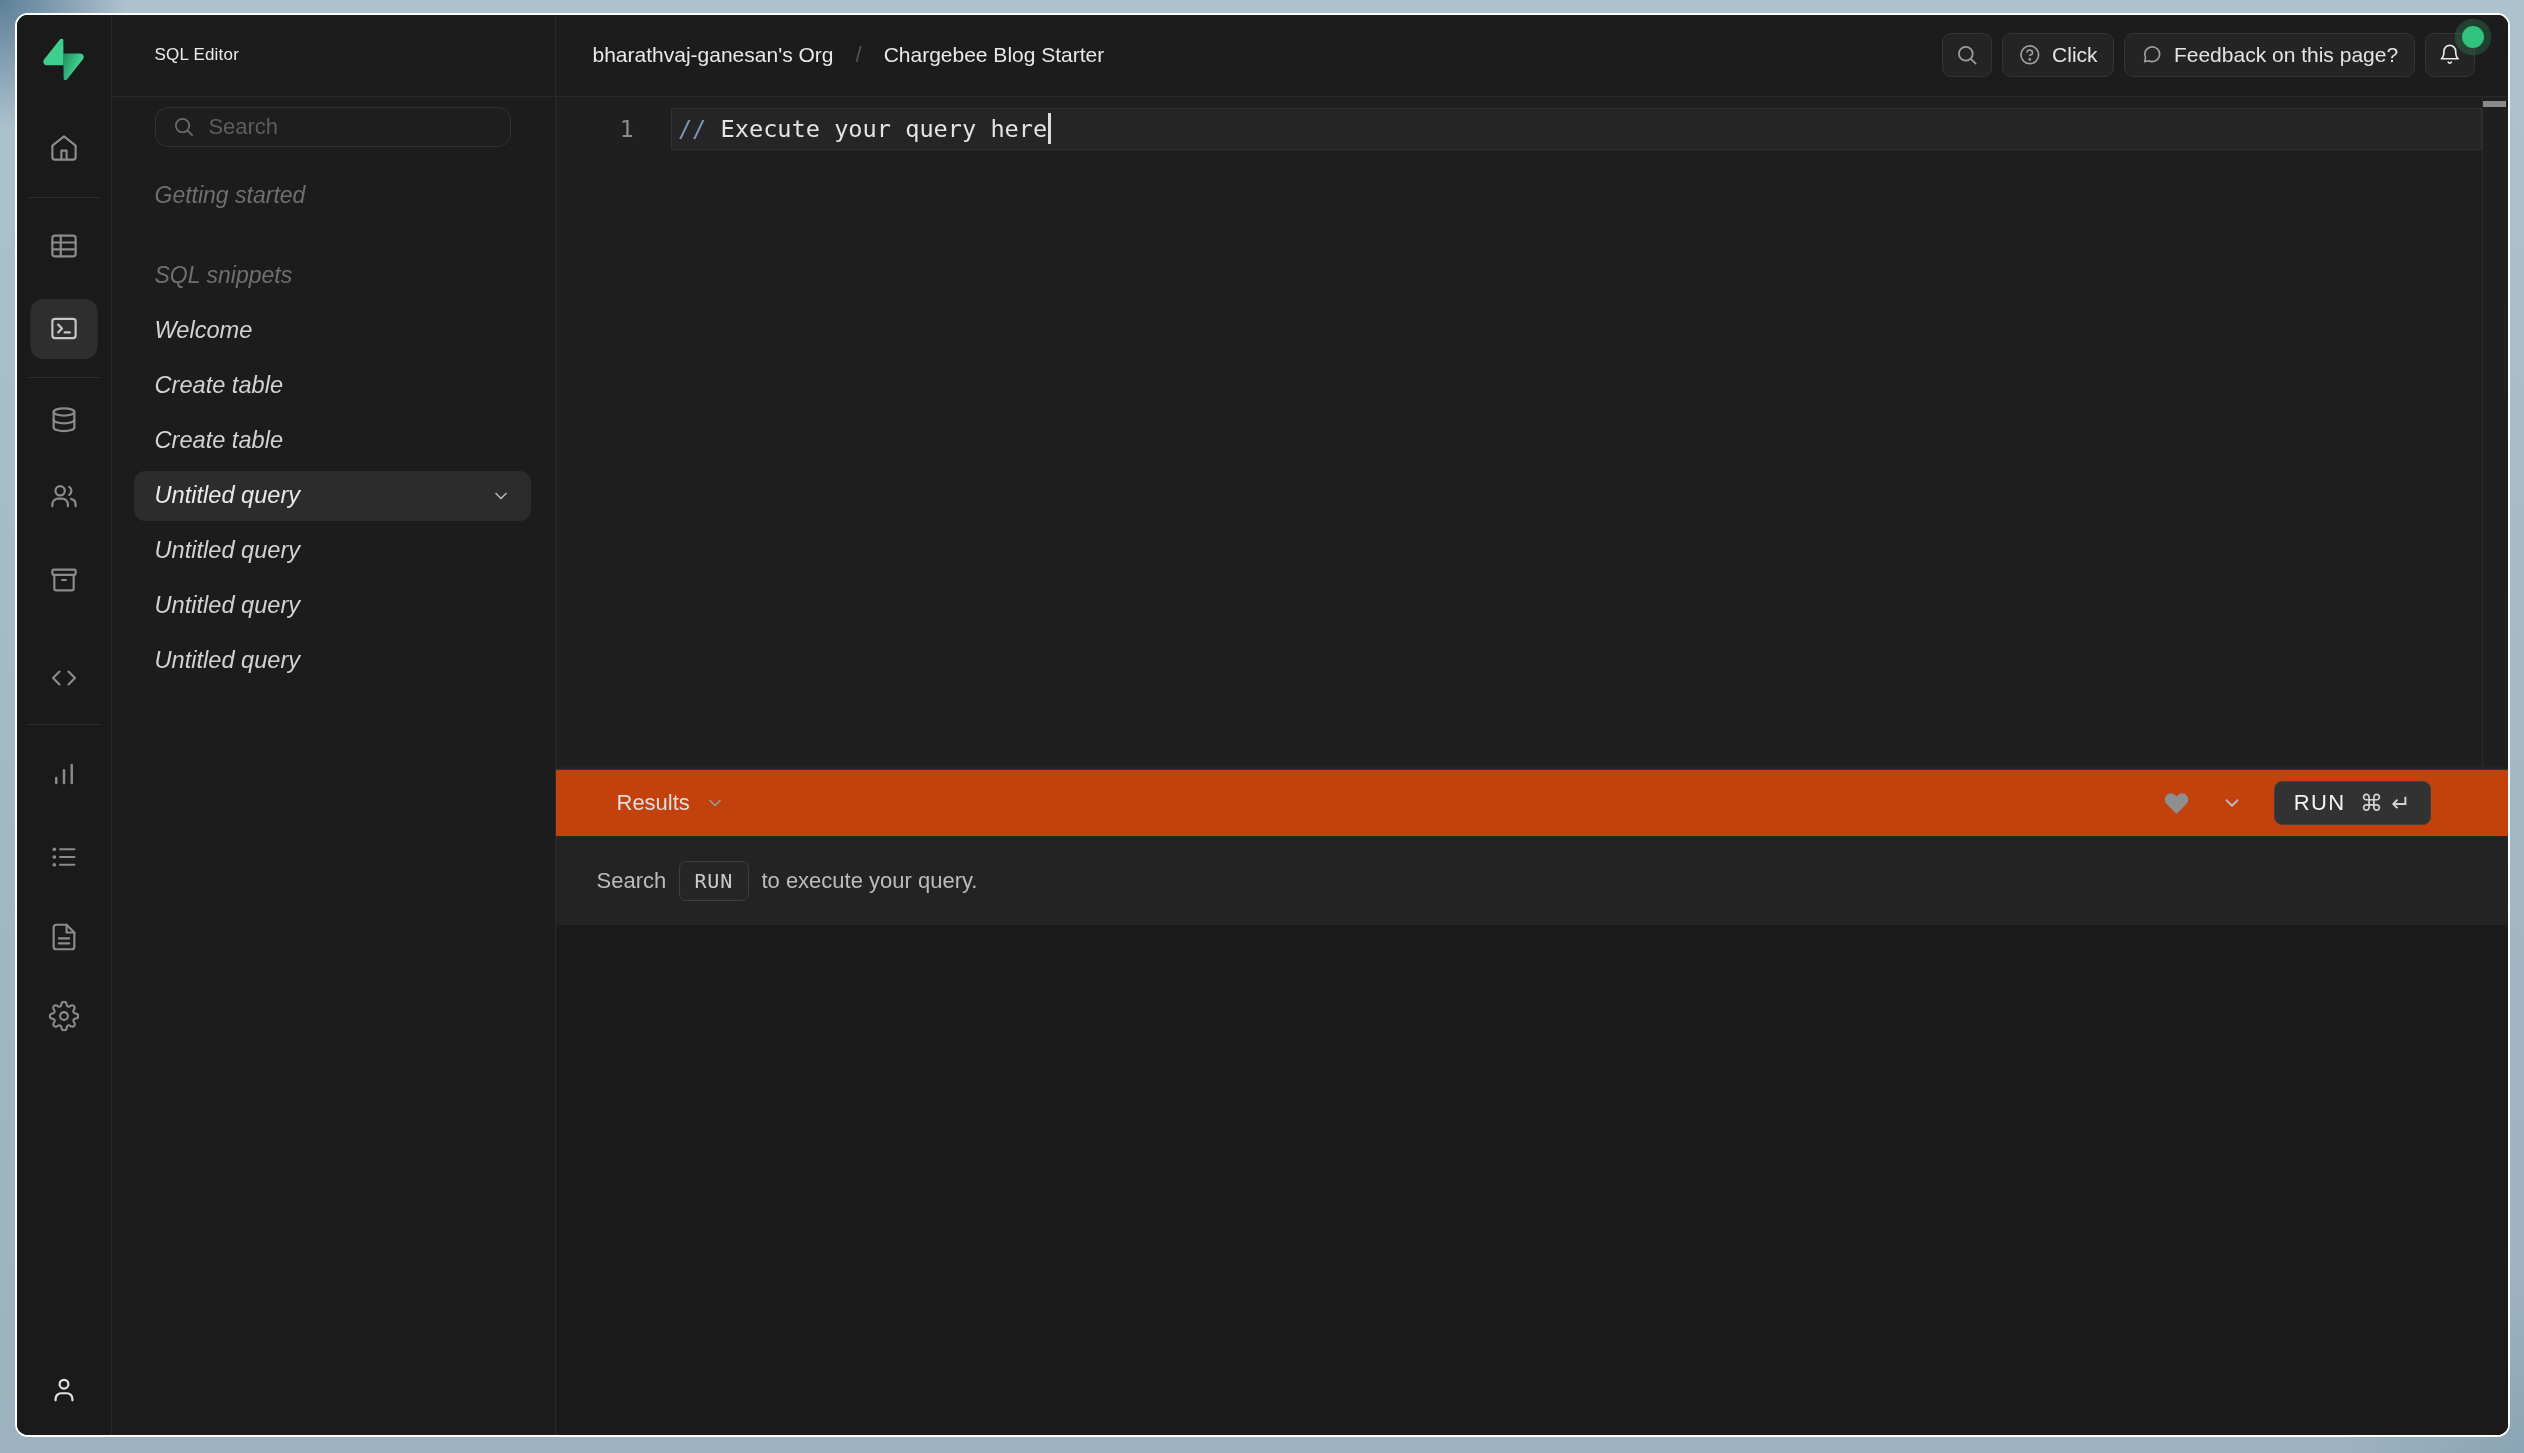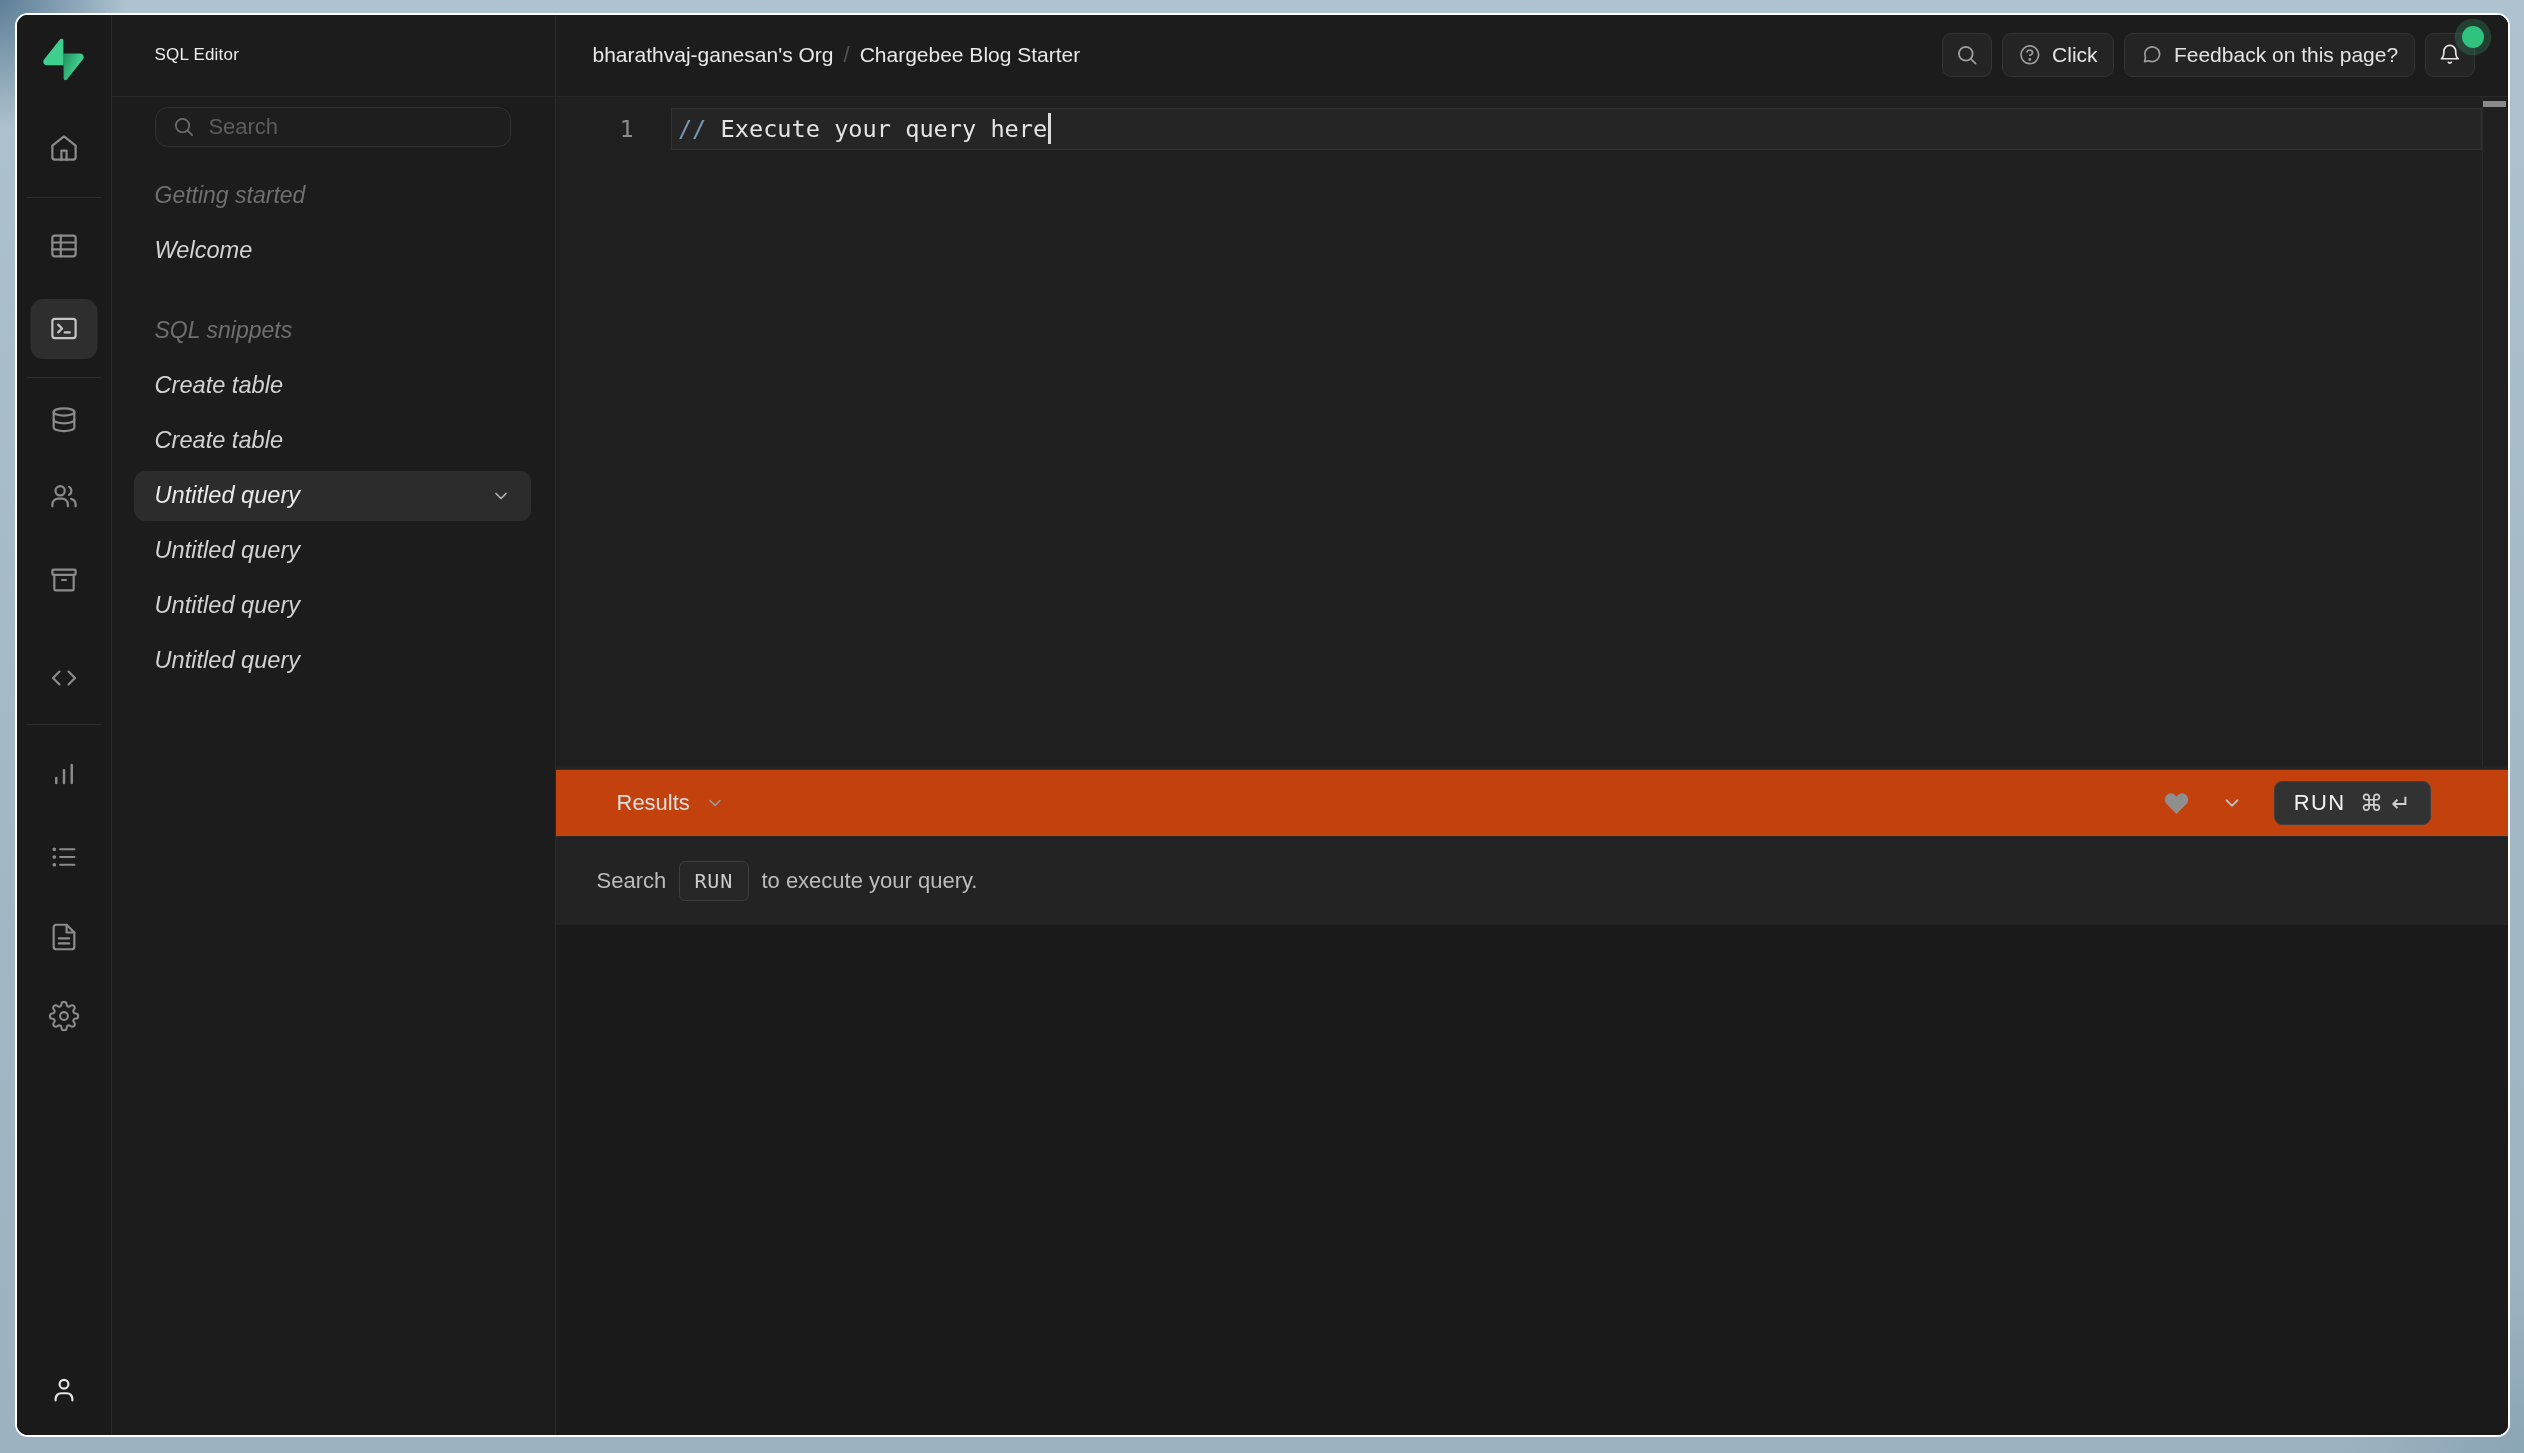--- a/index.html
+++ b/index.html
@@ -62,21 +62,21 @@
     padding:0 20px 0 21px; display:flex; align-items:center; justify-content:space-between; color:#e9e9e9;
   }
   .side-row.selected svg { width:20px; height:20px; color:#b5b5b5; }
 
   
   .main { flex:1; min-width:0; display:flex; flex-direction:column; background:#1f1f1f; }
   .main-header {
     height:82px; flex-shrink:0; background:#1c1c1c; border-bottom:0.9px solid #292929;
     display:flex; align-items:center; justify-content:space-between; padding:0 33px 0 37px;
   }
-  .breadcrumb { display:flex; align-items:center; gap:10px; font-size:21px; color:#e8e8e8; }
+  .breadcrumb { display:flex; align-items:center; gap:22px; font-size:21px; color:#e8e8e8; }
   .crumb { cursor:pointer; }
   .crumb-sep { color:#525252; font-size:22px; cursor:default; }
   .header-actions { display:flex; align-items:center; gap:10px; }
   .hbtn {
     height:44px; border-radius:9px; background:#242424; border:0.9px solid #343434;
     display:flex; align-items:center; gap:10px; padding:0 15.4px; color:#e3e3e3; font-size:21px; cursor:pointer;
   }
   .hbtn.icon-only { width:50px; padding:0; justify-content:center; }
   .hbtn svg { width:23.6px; height:23.6px; color:#9d9d9d; }
   .hbtn.bell { position:relative; }
@@ -266,23 +266,23 @@
     <div class="searchbox">
       <svg viewBox="0 0 24 24" stroke="currentColor" stroke-width="1.8" fill="none" stroke-linecap="round">
         <circle cx="11" cy="11" r="7"></circle>
           <line x1="16.3" y1="16.3" x2="21" y2="21"></line>
       </svg>
       <input type="text" placeholder="Search" style="">
     </div>
 
     <div class="side-list">
       <div class="side-row side-label">Getting started</div>
+      <div class="side-row side-label gap-before">SQL snippets</div>
+
       <div class="side-row">Welcome</div>
-
-      <div class="side-row side-label gap-before">SQL snippets</div>
       <div class="side-row">Create table</div>
       <div class="side-row">Create table</div>
 
       <div class="side-row selected">
         <span>Untitled query</span>
         <svg viewBox="0 0 24 24" stroke="currentColor" stroke-width="2" fill="none" stroke-linecap="round" stroke-linejoin="round">
           <polyline points="6 9 12 15 18 9"></polyline>
         </svg>
       </div>
 

